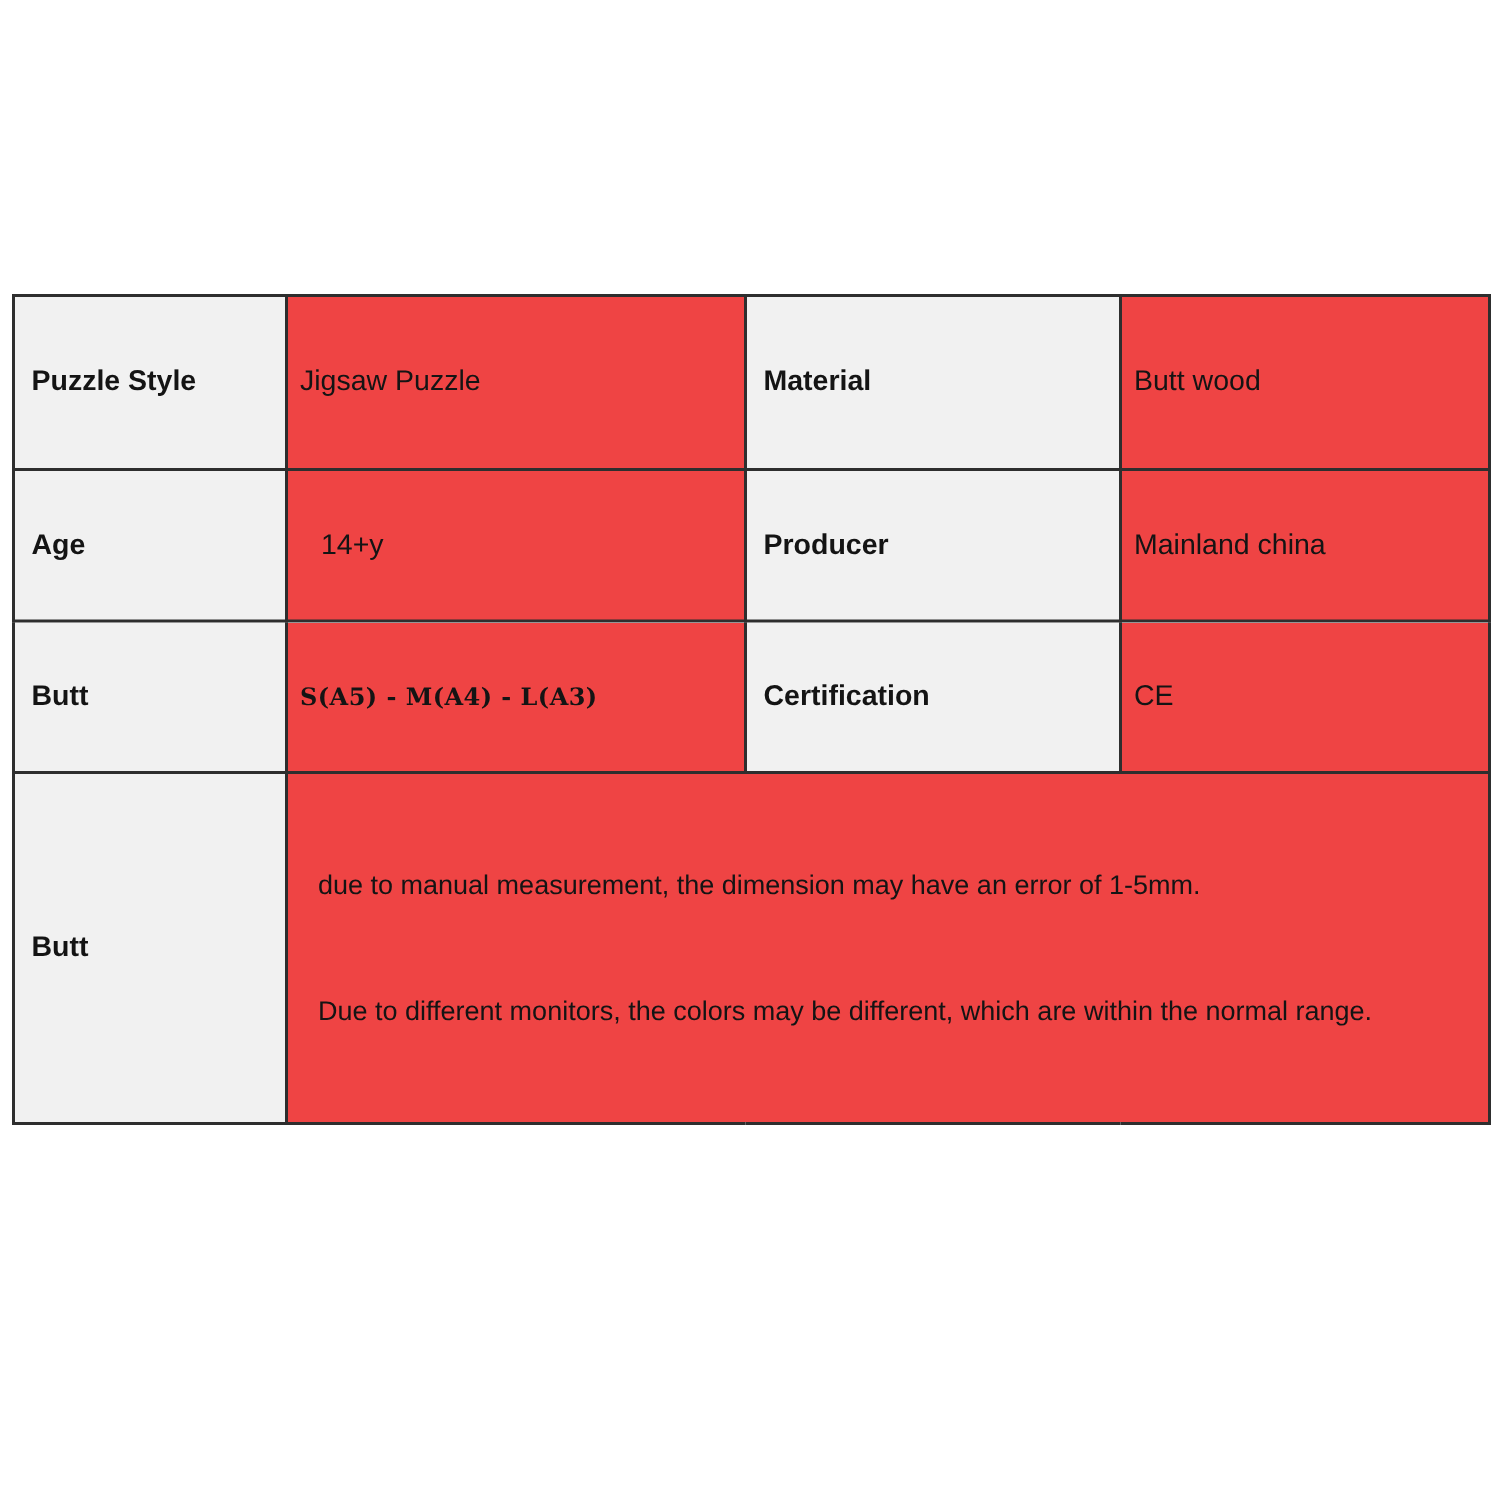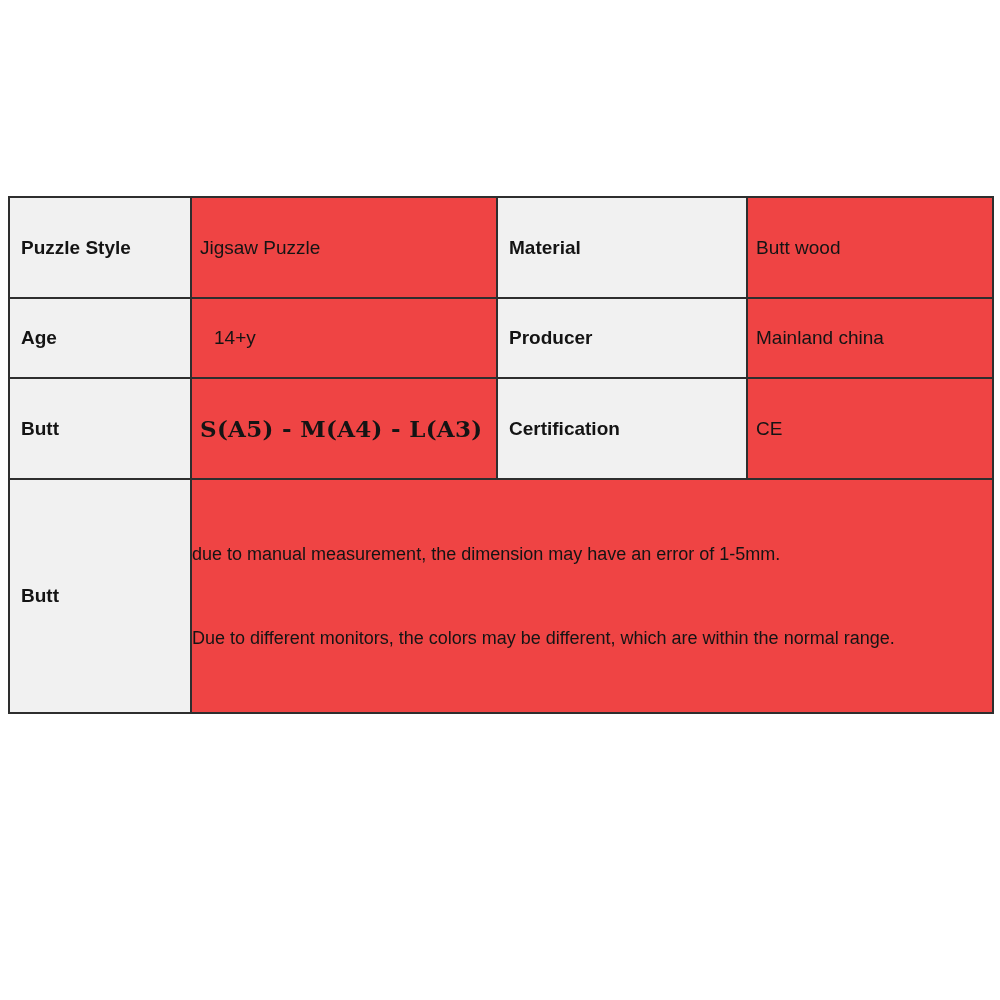--- a/index.html
+++ b/index.html
@@ -34,54 +34,54 @@
   td.label {
     background: #f1f1f1;
     font-weight: 700;
     padding-left: 11px;
   }
   td.value {
     white-space: pre-wrap;
   }
   td.value.serif {
     font-family: "DejaVu Serif", serif;
-    font-size: 23px;
+    font-size: 16px;
     font-weight: 600;
     letter-spacing: 0.3px;
   }
   td.value.indent {
     padding-left: 22px;
   }
   td.note-cell {
     font-size: 18px;
     line-height: 28px;
-    padding: 4px 0;
+    padding: 4px 20px;
   }
   td.note-cell .note-line {
     white-space: pre-wrap;
   }
 </style>
 </head>
 <body>
 
 <table class="spec-table">
   <colgroup>
     <col style="width:182px">
     <col style="width:306px">
     <col style="width:250px">
     <col style="width:246px">
   </colgroup>
   <tbody>
-    <tr style="height:101px">
+    <tr style="height:116px">
       <td class="label">Puzzle Style</td>
       <td class="value">Jigsaw Puzzle</td>
       <td class="label">Material</td>
       <td class="value">Butt wood</td>
     </tr>
-    <tr style="height:80px">
+    <tr style="height:101px">
       <td class="label">Age</td>
       <td class="value indent">14+y</td>
       <td class="label">Producer</td>
       <td class="value">Mainland china</td>
     </tr>
     <tr style="height:101px">
       <td class="label">Butt</td>
       <td class="value serif">S(A5) - M(A4) - L(A3)</td>
       <td class="label">Certification</td>
       <td class="value">CE</td>

